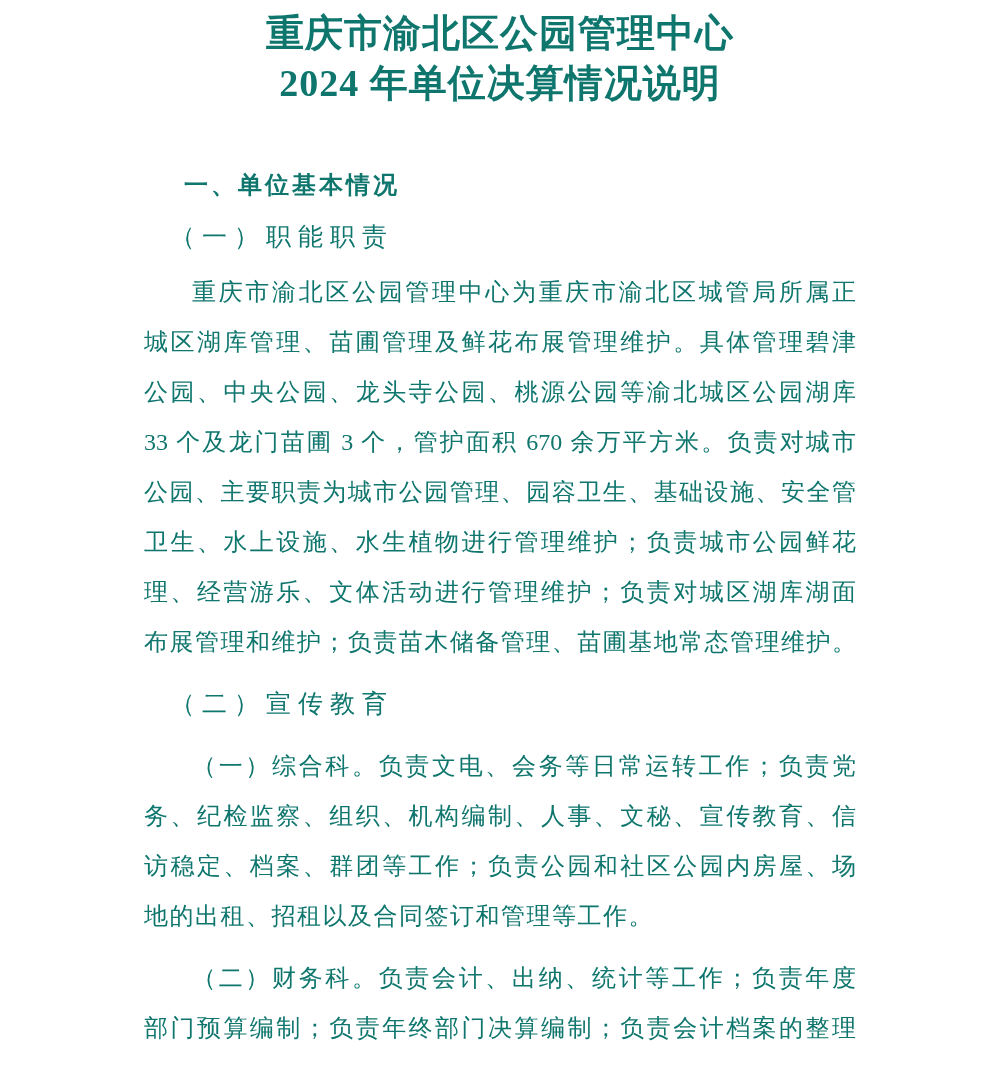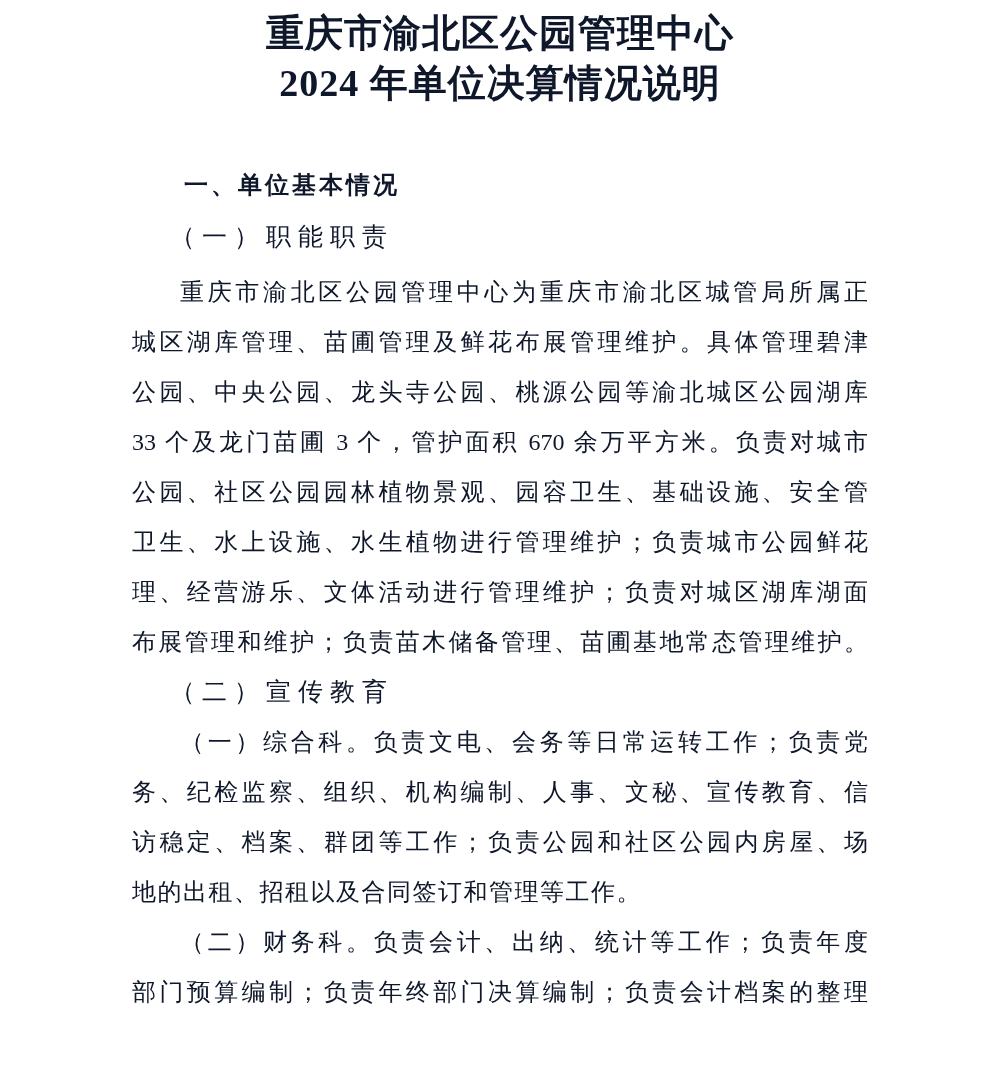--- a/index.html
+++ b/index.html
@@ -5,21 +5,21 @@
   html, body {
     margin: 0;
     padding: 0;
     background: #ffffff;
   }
   .page {
     position: relative;
     width: 1000px;
     height: 1066px;
     background: #ffffff;
-    color: #0f172a;
+    color: #0f766e;
     overflow: hidden;
     font-family: "Liberation Serif", "DejaVu Serif", serif;
   }
   .title-block {
     padding-top: 8px;
     text-align: center;
   }
   .title-line {
     font-size: 38px;
     font-weight: bold;
@@ -41,21 +41,21 @@
     line-height: 50px;
     height: 50px;
   }
   .sub {
     padding-left: 38px;
     font-size: 25px;
     letter-spacing: 7px;
     line-height: 50px;
     height: 50px;
   }
-  .para { margin: 0; font-family: Liberation Serif, serif; }
+  .para { margin: 12px; font-family: Liberation Serif, serif; }
   .para.p-first { margin-top: 5px; }
   .line {
     font-size: 24px;
     line-height: 50px;
     height: 50px;
     overflow: visible;
   }
   .stretch {
     text-align: justify;
     text-align-last: justify;
@@ -83,21 +83,21 @@
 
     <div class="h1">一、单位基本情况</div>
 
     <div class="sub">（一）职能职责</div>
 
     <div class="para p-first">
       <div class="line stretch first">重庆市渝北区公园管理中心为重庆市渝北区城管局所属正</div>
       <div class="line stretch">城区湖库管理、苗圃管理及鲜花布展管理维护。具体管理碧津</div>
       <div class="line stretch">公园、中央公园、龙头寺公园、桃源公园等渝北城区公园湖库</div>
       <div class="line stretch">33 个及龙门苗圃 3 个，管护面积 670 余万平方米。负责对城市</div>
-      <div class="line stretch">公园、社区公园园林植物景观、园容卫生、基础设施、安全管</div>
+      <div class="line stretch">公园、主要职责为城市公园管理、园容卫生、基础设施、安全管</div>
       <div class="line stretch">卫生、水上设施、水生植物进行管理维护；负责城市公园鲜花</div>
       <div class="line stretch">理、经营游乐、文体活动进行管理维护；负责对城区湖库湖面</div>
       <div class="line stretch">布展管理和维护；负责苗木储备管理、苗圃基地常态管理维护。</div>
     </div>
 
     <div class="sub">（二）宣传教育</div>
 
     <div class="para">
       <div class="line stretch first">（一）综合科。负责文电、会务等日常运转工作；负责党</div>
       <div class="line stretch">务、纪检监察、组织、机构编制、人事、文秘、宣传教育、信</div>

